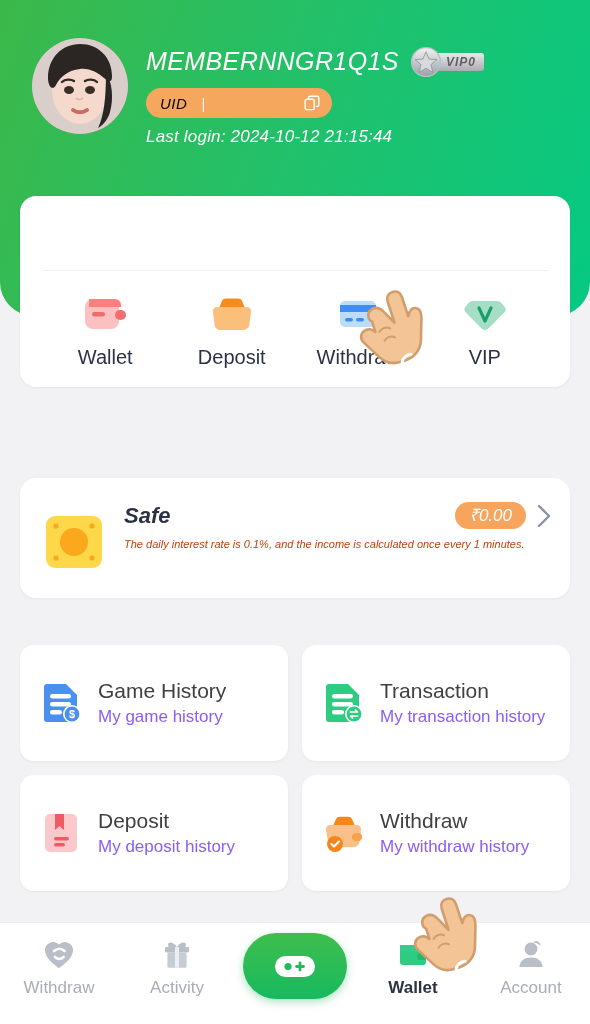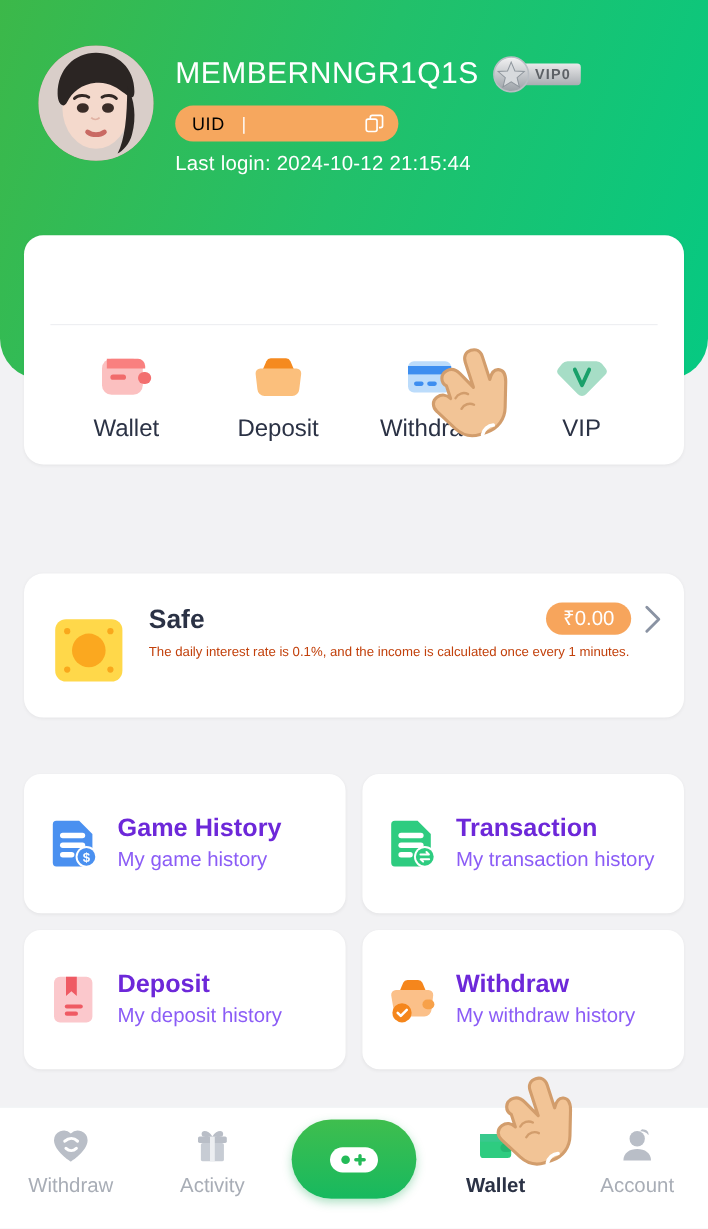--- a/index.html
+++ b/index.html
@@ -40,20 +40,21 @@
     overflow: hidden;
     background: #cfa9a0;
     position: relative;
   }
   .avatar svg { display: block; width: 100%; height: 100%; }
 
   .profile-info {
     padding-left: 18px;
     padding-top: 6px;
     flex: 1;
+    font-style: italic;
   }
 
   .name-line {
     display: flex;
     align-items: center;
     gap: 10px;
   }
 
   .username {
     color: #ffffff;
@@ -176,21 +177,21 @@
     width: 550px;
     background: #ffffff;
     border-radius: 16px;
     padding: 24px 18px 24px 22px;
     display: flex;
     align-items: flex-start;
     gap: 18px;
     box-shadow: 0 1px 3px rgba(0,0,0,.05);
   }
   .safe-icon { width: 64px; height: 64px; flex: 0 0 64px; margin-top: 8px; }
-  .safe-body { flex: 1; }
+  .safe-body { flex: 1; font-style: italic; }
   .safe-top {
     display: flex;
     align-items: center;
   }
   .safe-title {
     color: #2b3245;
     font-size: 22px;
     font-weight: bold;
     flex: 1;
   }
@@ -227,24 +228,23 @@
     height: 116px;
     display: flex;
     align-items: center;
     padding: 0 12px 0 18px;
     gap: 14px;
     box-shadow: 0 1px 3px rgba(0,0,0,.05);
   }
   .grid-icon { width: 46px; height: 46px; flex: 0 0 46px; }
   .grid-text { flex: 1; min-width: 0; }
   .grid-title {
-    color: #6d28d9;
+    color: #404040;
     font-size: 21px;
     line-height: 1.2;
-    font-weight: bold;
   }
   .grid-sub {
     color: #8b5cf6;
     font-size: 17px;
     line-height: 1.28;
     padding-top: 3px;
   }
 
   
   .bottom-nav {

